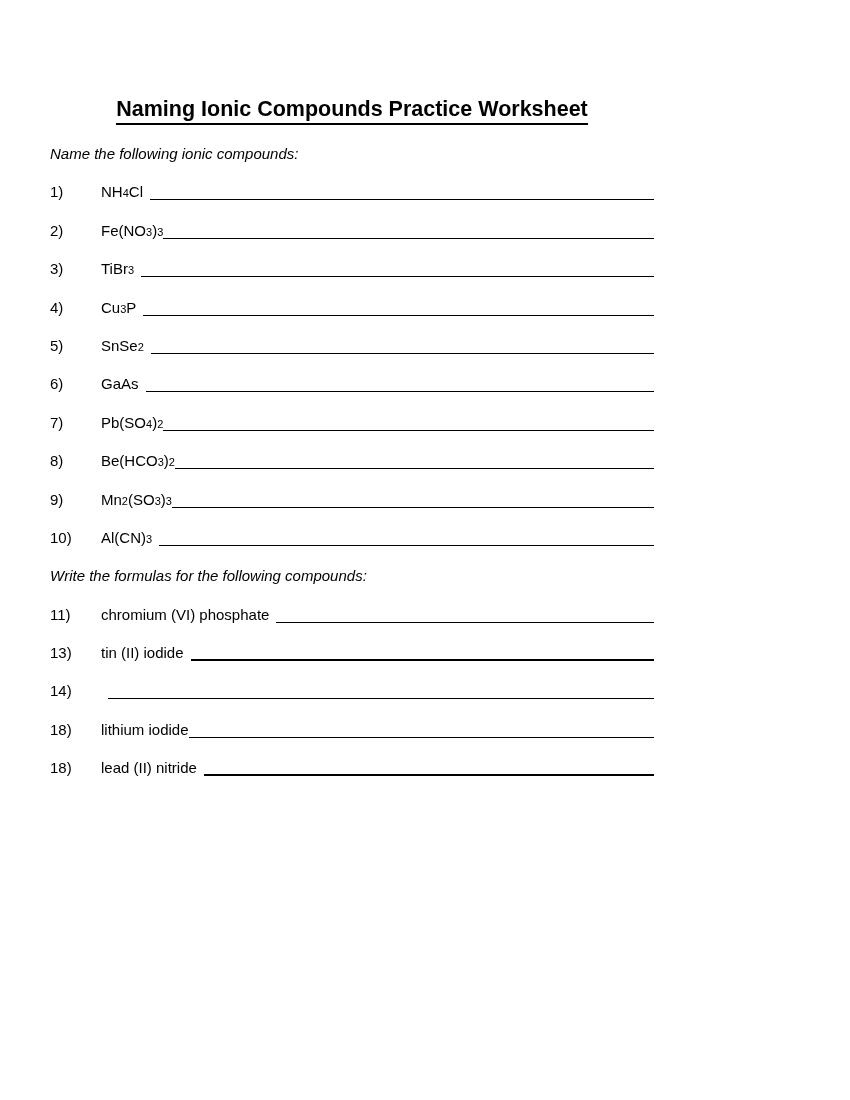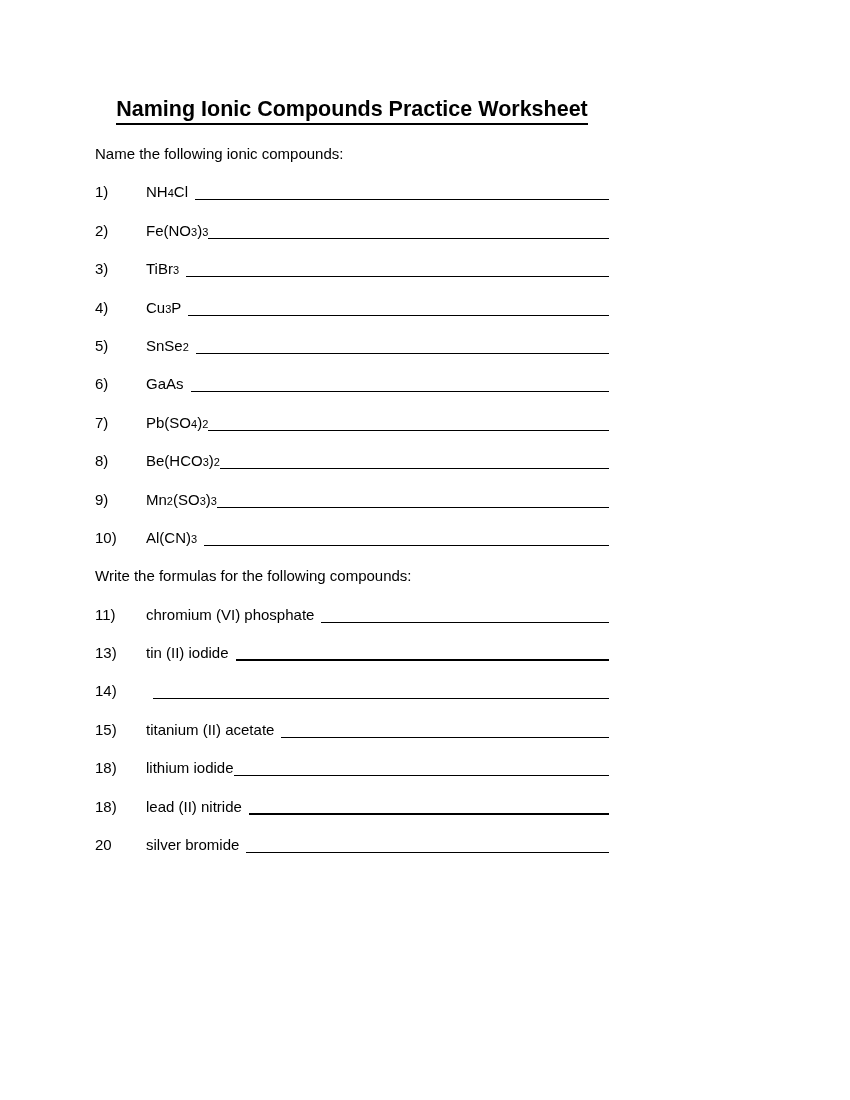--- a/index.html
+++ b/index.html
@@ -8,21 +8,21 @@
     background: #ffffff;
   }
   body {
     width: 850px;
     height: 1100px;
     color: #000000;
     font-family: "Liberation Sans", sans-serif;
     overflow: hidden;
   }
   .sheet {
-    padding: 0 95px;
+    padding: 0 50px;
     box-sizing: border-box;
     width: 704px;
   }
   .title {
     margin: 97px 0 0 0;
     padding: 0;
     text-align: center;
     font-size: 21.5px;
     font-weight: bold;
     line-height: 25px;
@@ -36,20 +36,21 @@
   }
   .row {
     display: flex;
     align-items: baseline;
     height: 38.4px;
     line-height: 38.4px;
     font-size: 15px;
     white-space: pre;
   }
   .row.instr {
+    font-style: italic;
     text-align: center;
   }
   .num {
     flex: 0 0 51px;
     width: 51px;
   }
   .label {
     flex: 0 0 auto;
   }
   .sub {
@@ -83,18 +84,16 @@
       <div class="row"><span class="num">5)</span><span class="label"><span class="txt">SnSe</span><span class="sub">2</span></span><span class="blank sp"></span></div>
       <div class="row"><span class="num">6)</span><span class="label"><span class="txt">GaAs</span></span><span class="blank sp"></span></div>
       <div class="row"><span class="num">7)</span><span class="label"><span class="txt">Pb(SO</span><span class="sub">4</span><span class="txt">)</span><span class="sub">2</span></span><span class="blank"></span></div>
       <div class="row"><span class="num">8)</span><span class="label"><span class="txt">Be(HCO</span><span class="sub">3</span><span class="txt">)</span><span class="sub">2</span></span><span class="blank"></span></div>
       <div class="row"><span class="num">9)</span><span class="label"><span class="txt">Mn</span><span class="sub">2</span><span class="txt">(SO</span><span class="sub">3</span><span class="txt">)</span><span class="sub">3</span></span><span class="blank"></span></div>
       <div class="row"><span class="num">10)</span><span class="label"><span class="txt">Al(CN)</span><span class="sub">3</span></span><span class="blank sp"></span></div>
       <div class="row instr">Write the formulas for the following compounds:</div>
       <div class="row"><span class="num">11)</span><span class="label"><span class="txt">chromium (VI) phosphate</span></span><span class="blank sp"></span></div>
       <div class="row"><span class="num">13)</span><span class="label"><span class="txt">tin (II) iodide</span></span><span class="blank thick sp"></span></div>
       <div class="row"><span class="num">14)</span><span class="blank sp"></span></div>
-      <div class="row"><span class="num">15)</span><span class="label"><span class="txt">titanium (II) acetate</span></span><span class="blank sp"></span></div>
       <div class="row"><span class="num">18)</span><span class="label"><span class="txt">lithium iodide</span></span><span class="blank"></span></div>
       <div class="row"><span class="num">18)</span><span class="label"><span class="txt">lead (II) nitride</span></span><span class="blank thick sp"></span></div>
-      <div class="row"><span class="num">20</span><span class="label"><span class="txt">silver bromide</span></span><span class="blank sp"></span></div>
     </div>
 </div>
 
 </body></html>

